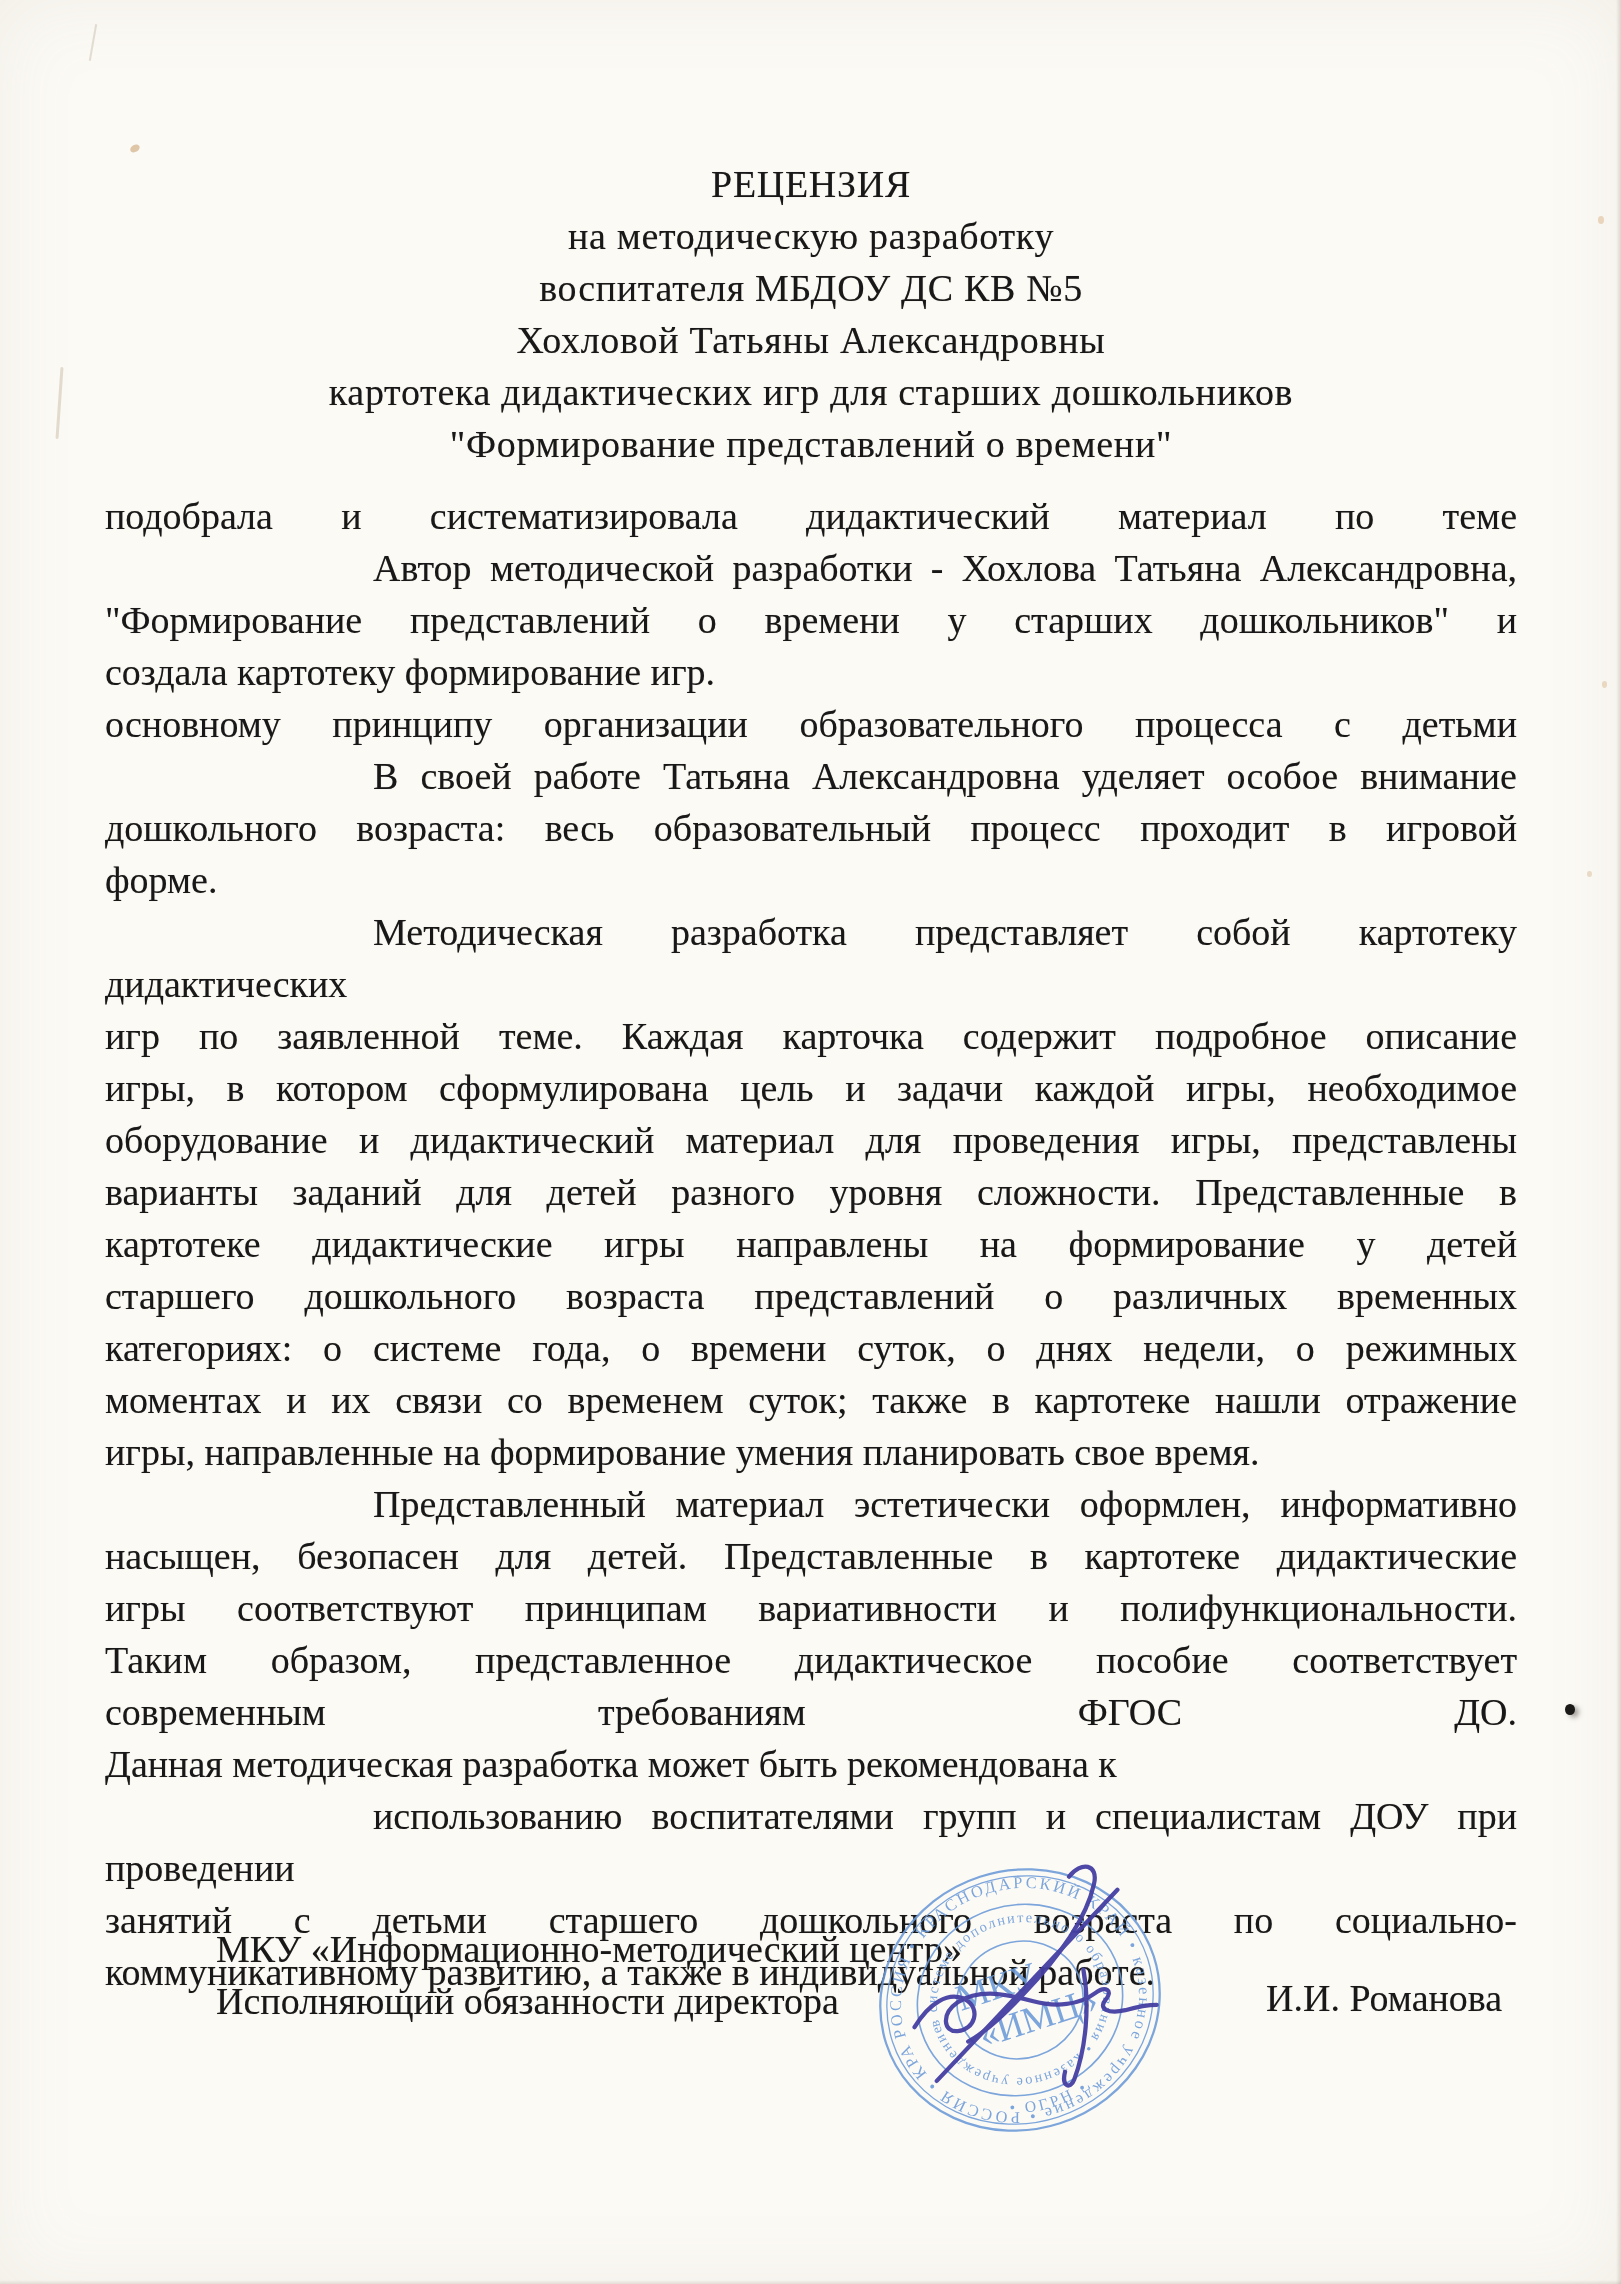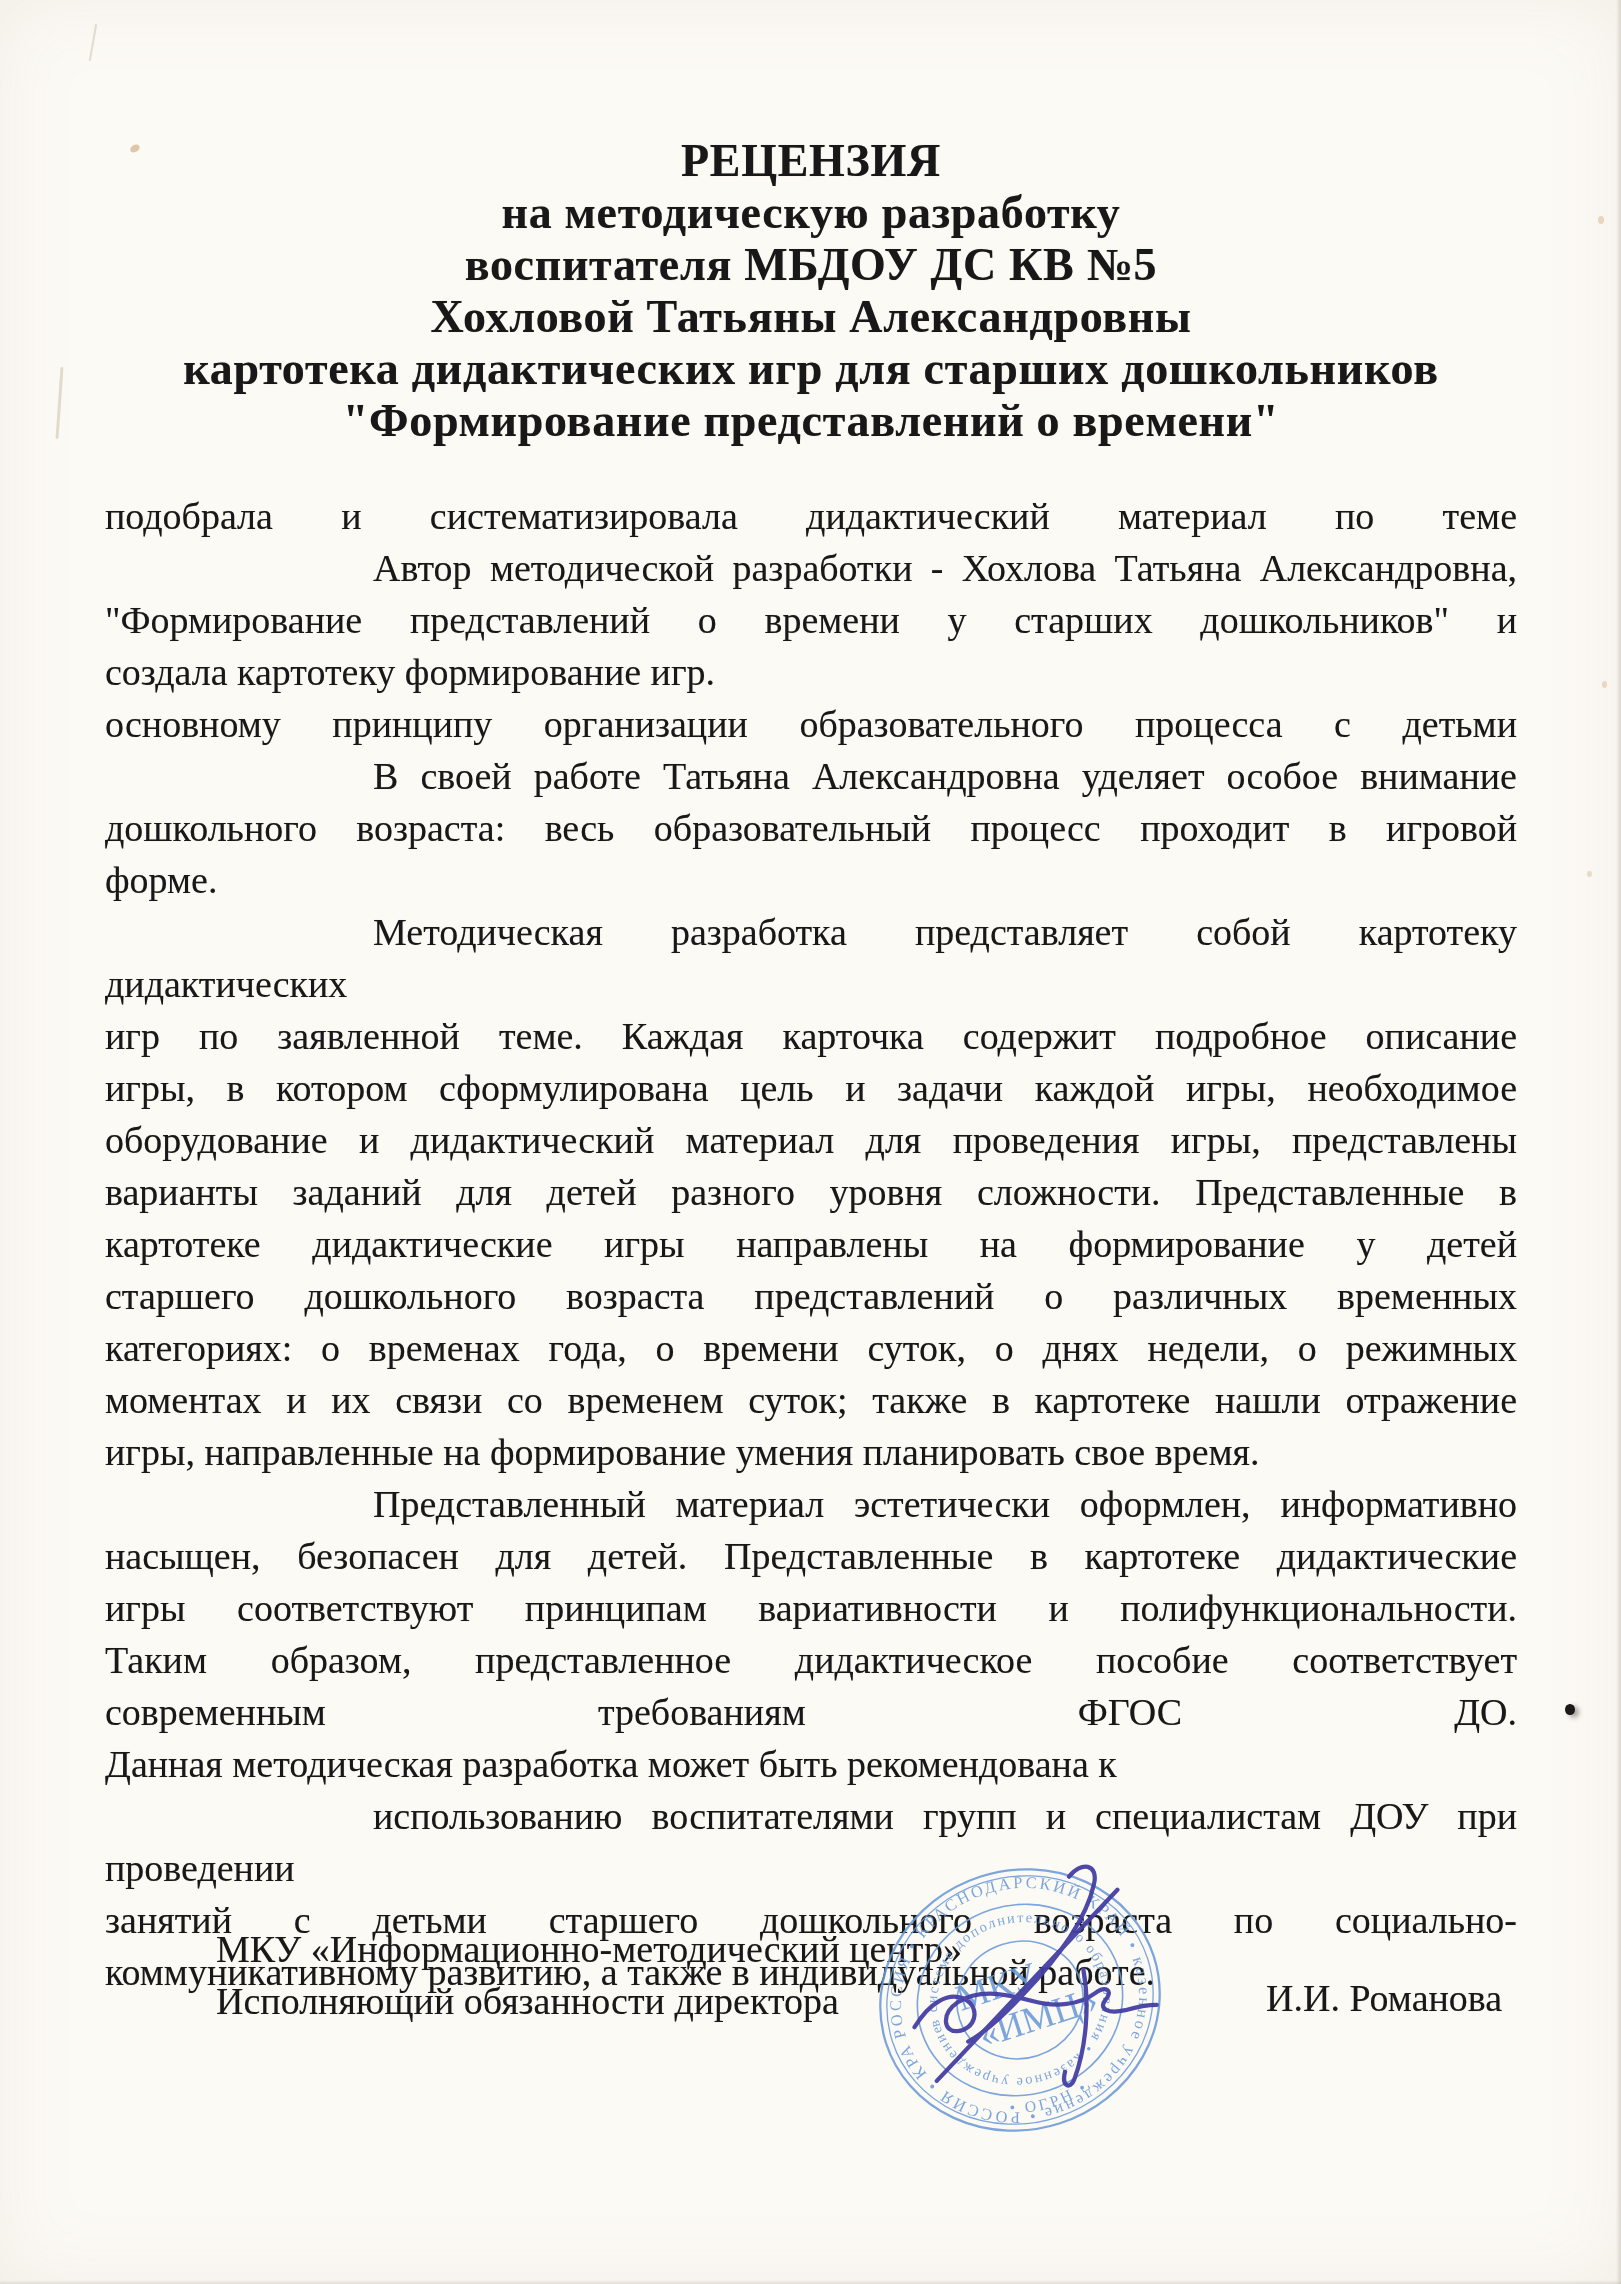--- a/index.html
+++ b/index.html
@@ -16,22 +16,22 @@
   .scan-edge-right {
     position:absolute; right:0; top:0; width:4.6px; height:100%;
     background:linear-gradient(to left, rgba(120,110,90,0.22), rgba(120,110,90,0));
   }
   .scan-edge-bottom {
     position:absolute; left:0; bottom:0; width:100%; height:3.9px;
     background:linear-gradient(to top, rgba(120,110,90,0.16), rgba(120,110,90,0));
   }
 
   .title-block {
-    position:absolute; left:105px; top:135px; width:1412px;
-    font-size:46px; line-height:52px; font-weight:bold;
+    position:absolute; left:105px; top:158px; width:1412px;
+    font-size:38px; line-height:52px; font-weight:normal;
     letter-spacing:0.7px;
     text-shadow:0 0 0.7px rgba(40,28,18,0.45);
   }
   .title-line { text-align:center; white-space:nowrap; }
 
   .body-text {
     position:absolute; left:105px; top:490px; width:1412px;
     font-size:38px; line-height:52px;
     text-shadow:0 0 0.7px rgba(40,28,18,0.40);
   }
@@ -108,21 +108,21 @@
       <div class="body-line first">В своей работе Татьяна Александровна уделяет особое внимание</div>
       <div class="body-line">дошкольного возраста: весь образовательный процесс проходит в игровой</div>
       <div class="body-line last">форме.</div>
       <div class="body-line first">Методическая разработка представляет собой картотеку дидактических</div>
       <div class="body-line">игр по заявленной теме. Каждая карточка содержит подробное описание</div>
       <div class="body-line">игры, в котором сформулирована цель и задачи каждой игры, необходимое</div>
       <div class="body-line">оборудование и дидактический материал для проведения игры, представлены</div>
       <div class="body-line">варианты заданий для детей разного уровня сложности. Представленные в</div>
       <div class="body-line">картотеке дидактические игры направлены на формирование у детей</div>
       <div class="body-line">старшего дошкольного возраста представлений о различных временных</div>
-      <div class="body-line">категориях: о временах года, о времени суток, о днях недели, о режимных</div>
+      <div class="body-line">категориях: о системе года, о времени суток, о днях недели, о режимных</div>
       <div class="body-line">моментах и их связи со временем суток; также в картотеке нашли отражение</div>
       <div class="body-line last">игры, направленные на формирование умения планировать свое время.</div>
       <div class="body-line first">Представленный материал эстетически оформлен, информативно</div>
       <div class="body-line">насыщен, безопасен для детей. Представленные в картотеке дидактические</div>
       <div class="body-line">игры соответствуют принципам вариативности и полифункциональности.</div>
       <div class="body-line">Таким образом, представленное дидактическое пособие соответствует</div>
       <div class="body-line">современным требованиям ФГОС ДО.</div>
       <div class="body-line last">Данная методическая разработка может быть рекомендована к</div>
       <div class="body-line first">использованию воспитателями групп и специалистам ДОУ при проведении</div>
       <div class="body-line">занятий с детьми старшего дошкольного возраста по социально-</div>

